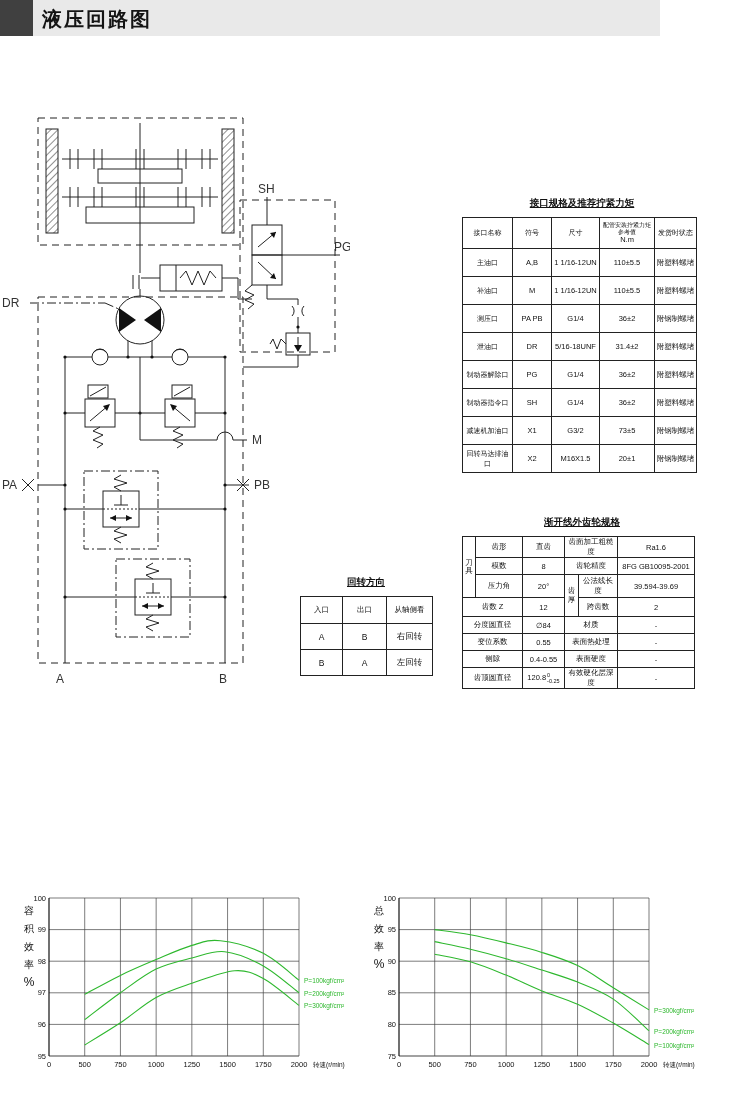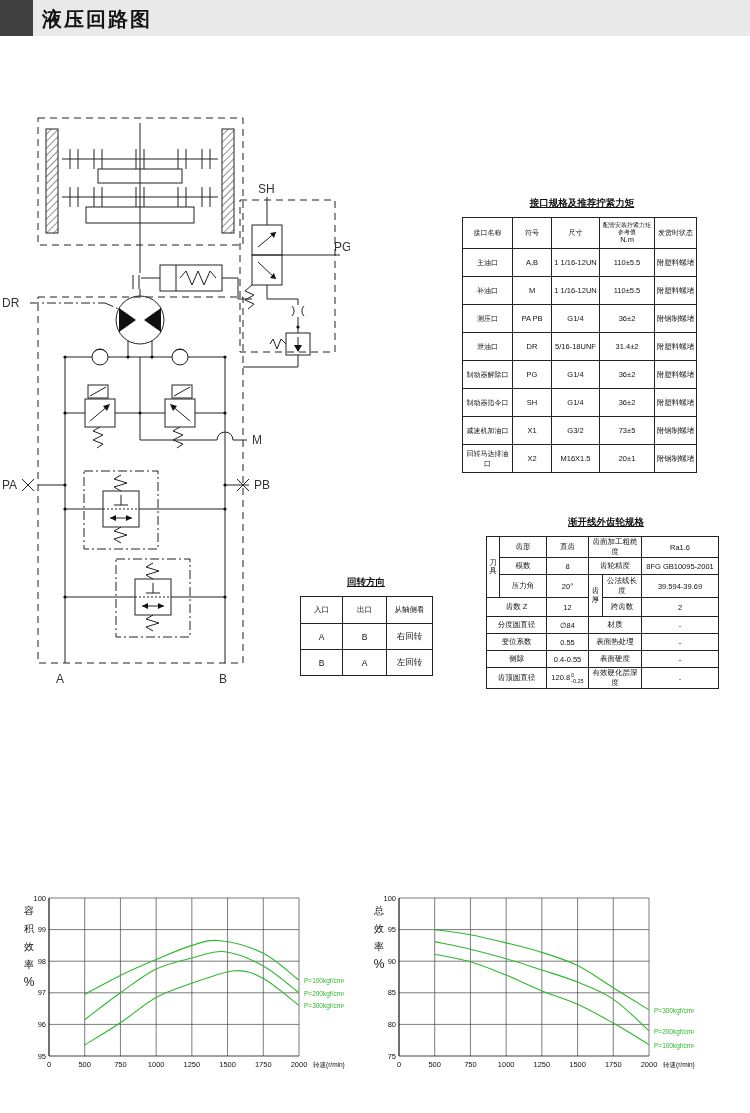--- a/index.html
+++ b/index.html
@@ -1,20 +1,20 @@
 <!DOCTYPE html>
 <html><head>
 <meta charset="utf-8">
 <style>
   html,body{margin:0;padding:0;background:#fff;}
   body{width:750px;height:1113px;position:relative;font-family:"Liberation Sans",sans-serif;color:#111;}
   .abs{position:absolute;}
 
   
-  .topbar{left:0;top:0;width:750px;height:36px;background:#e9e9e9;}
+  .topbar{left:0;top:0;width:624px;height:36px;background:#e9e9e9;padding-left:36px;}
   .topsq{left:0;top:0;width:33px;height:36px;background:#404040;}
   .pagetitle{left:42px;top:6px;font-size:20px;font-weight:bold;letter-spacing:2px;color:#141414;}
 
   
   .schematic{left:0;top:95px;}
   svg{font-family:"Liberation Sans",sans-serif;}
   .ln{stroke:#222;stroke-width:1;fill:none;}
   .dash{stroke:#222;stroke-width:1;fill:none;stroke-dasharray:7 5;}
   .dashdot{stroke:#222;stroke-width:1;fill:none;stroke-dasharray:9 3 2 3;}
   .blk{fill:#111;stroke:none;}
@@ -321,21 +321,21 @@
           <td>回转马达排油口</td>
           <td>X2</td>
           <td>M16X1.5</td>
           <td>20±1</td>
           <td>附钢制螺堵</td>
         </tr>
       </tbody>
   </table>
 </div>
 
-<div class="abs tblwrap" style="left:462px;top:516px;width:240px;margin-left:24px;">
+<div class="abs tblwrap" style="left:462px;top:516px;width:240px;">
   <div class="tbltitle">渐开线外齿轮规格</div>
   <table class="t-gear">
     <colgroup>
         <col style="width:13px">
         <col style="width:47px">
         <col style="width:42px">
         <col style="width:14px">
         <col style="width:39px">
         <col style="width:77px">
       </colgroup>

